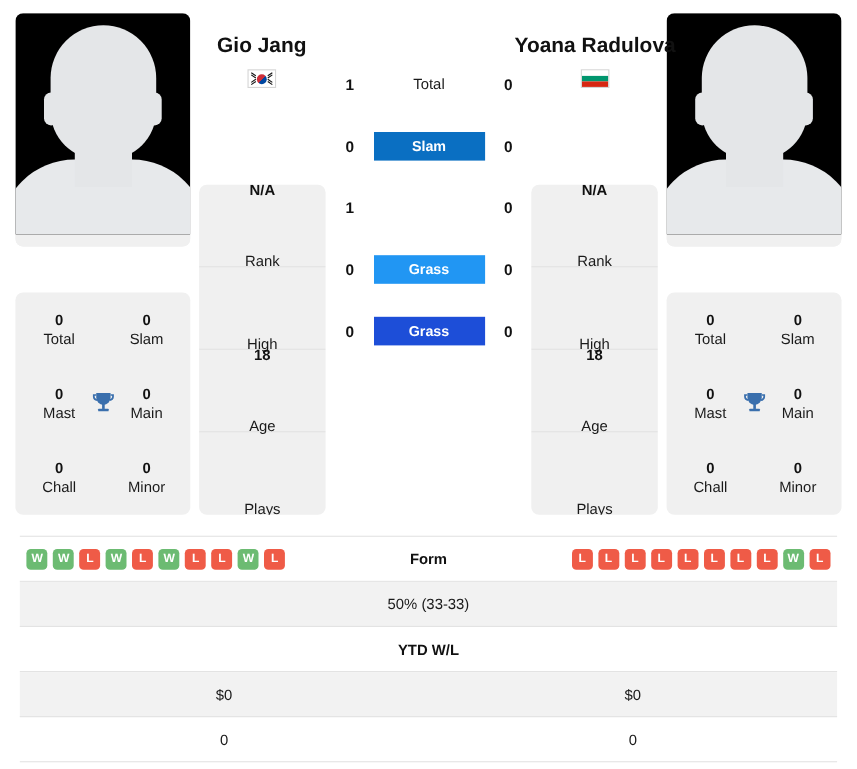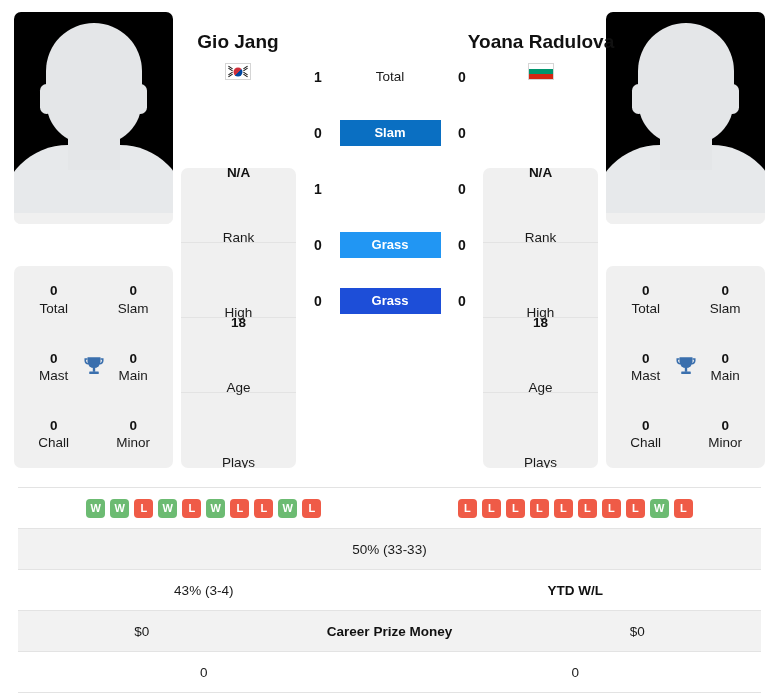--- a/index.html
+++ b/index.html
@@ -492,45 +492,44 @@
             <div class="form-badge" style="background: rgb(239, 91, 71);">L</div>
             <div class="form-badge" style="background: rgb(108, 187, 114);">W</div>
             <div class="form-badge" style="background: rgb(239, 91, 71);">L</div>
             <div class="form-badge" style="background: rgb(108, 187, 114);">W</div>
             <div class="form-badge" style="background: rgb(239, 91, 71);">L</div>
             <div class="form-badge" style="background: rgb(239, 91, 71);">L</div>
             <div class="form-badge" style="background: rgb(108, 187, 114);">W</div>
             <div class="form-badge" style="background: rgb(239, 91, 71);">L</div>
           </div>
         </div>
+        <div class="stat-cell label">Form</div>
         <div class="stat-cell">
           <div class="form-cells">
             <div class="form-badge" style="background: rgb(239, 91, 71);">L</div>
             <div class="form-badge" style="background: rgb(239, 91, 71);">L</div>
             <div class="form-badge" style="background: rgb(239, 91, 71);">L</div>
             <div class="form-badge" style="background: rgb(239, 91, 71);">L</div>
             <div class="form-badge" style="background: rgb(239, 91, 71);">L</div>
             <div class="form-badge" style="background: rgb(239, 91, 71);">L</div>
             <div class="form-badge" style="background: rgb(239, 91, 71);">L</div>
             <div class="form-badge" style="background: rgb(239, 91, 71);">L</div>
             <div class="form-badge" style="background: rgb(108, 187, 114);">W</div>
             <div class="form-badge" style="background: rgb(239, 91, 71);">L</div>
           </div>
         </div>
       </div>
       <div class="stat-row shaded">
         <div class="stat-cell">50% (33-33)</div>
       </div>
       <div class="stat-row">
-        <div class="stat-cell">43% (3-4)</div>
         <div class="stat-cell label">YTD W/L</div>
       </div>
       <div class="stat-row shaded">
         <div class="stat-cell">$0</div>
-        <div class="stat-cell label">Career Prize Money</div>
         <div class="stat-cell">$0</div>
       </div>
       <div class="stat-row">
         <div class="stat-cell">0</div>
         <div class="stat-cell">0</div>
       </div>
     </div>
 
 </div>
 

